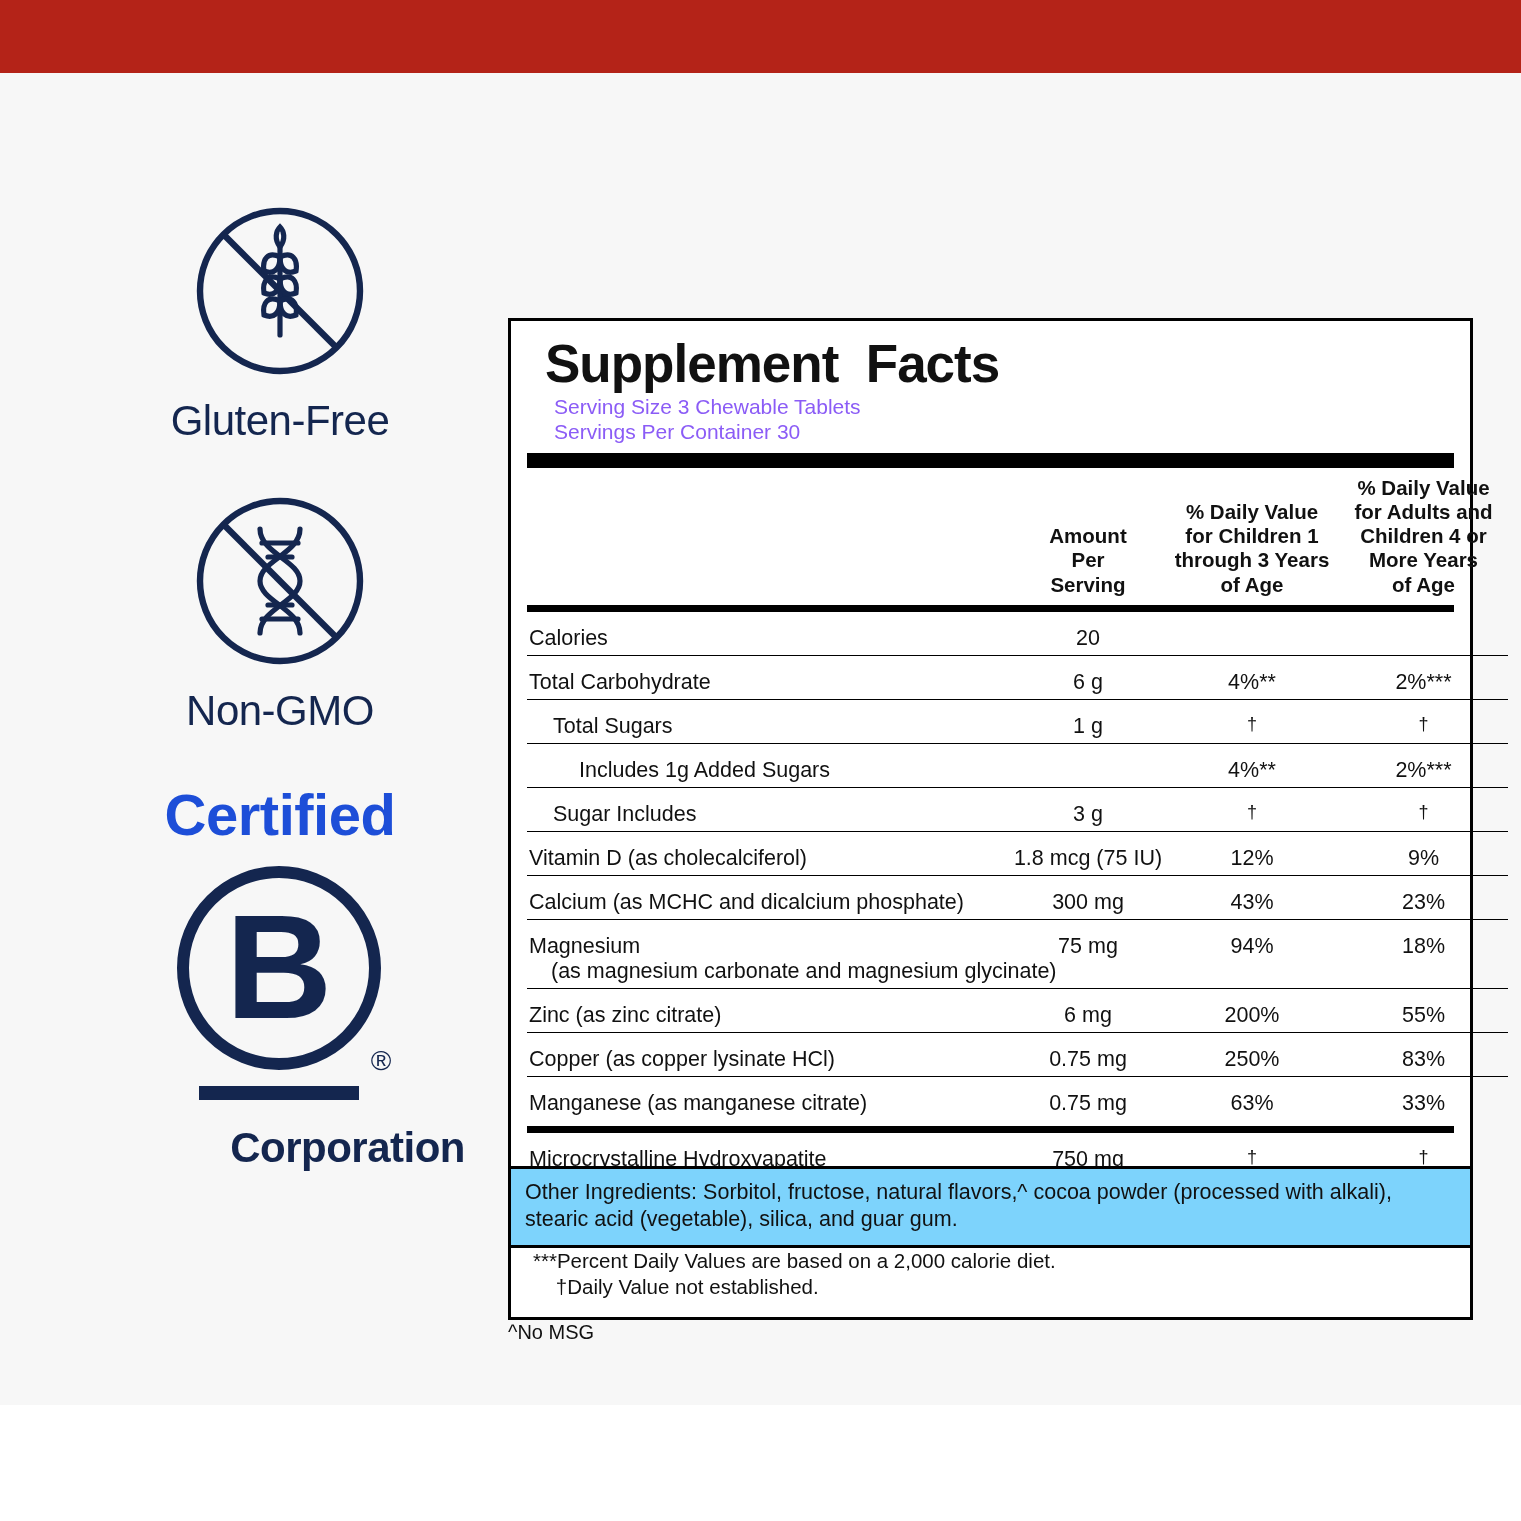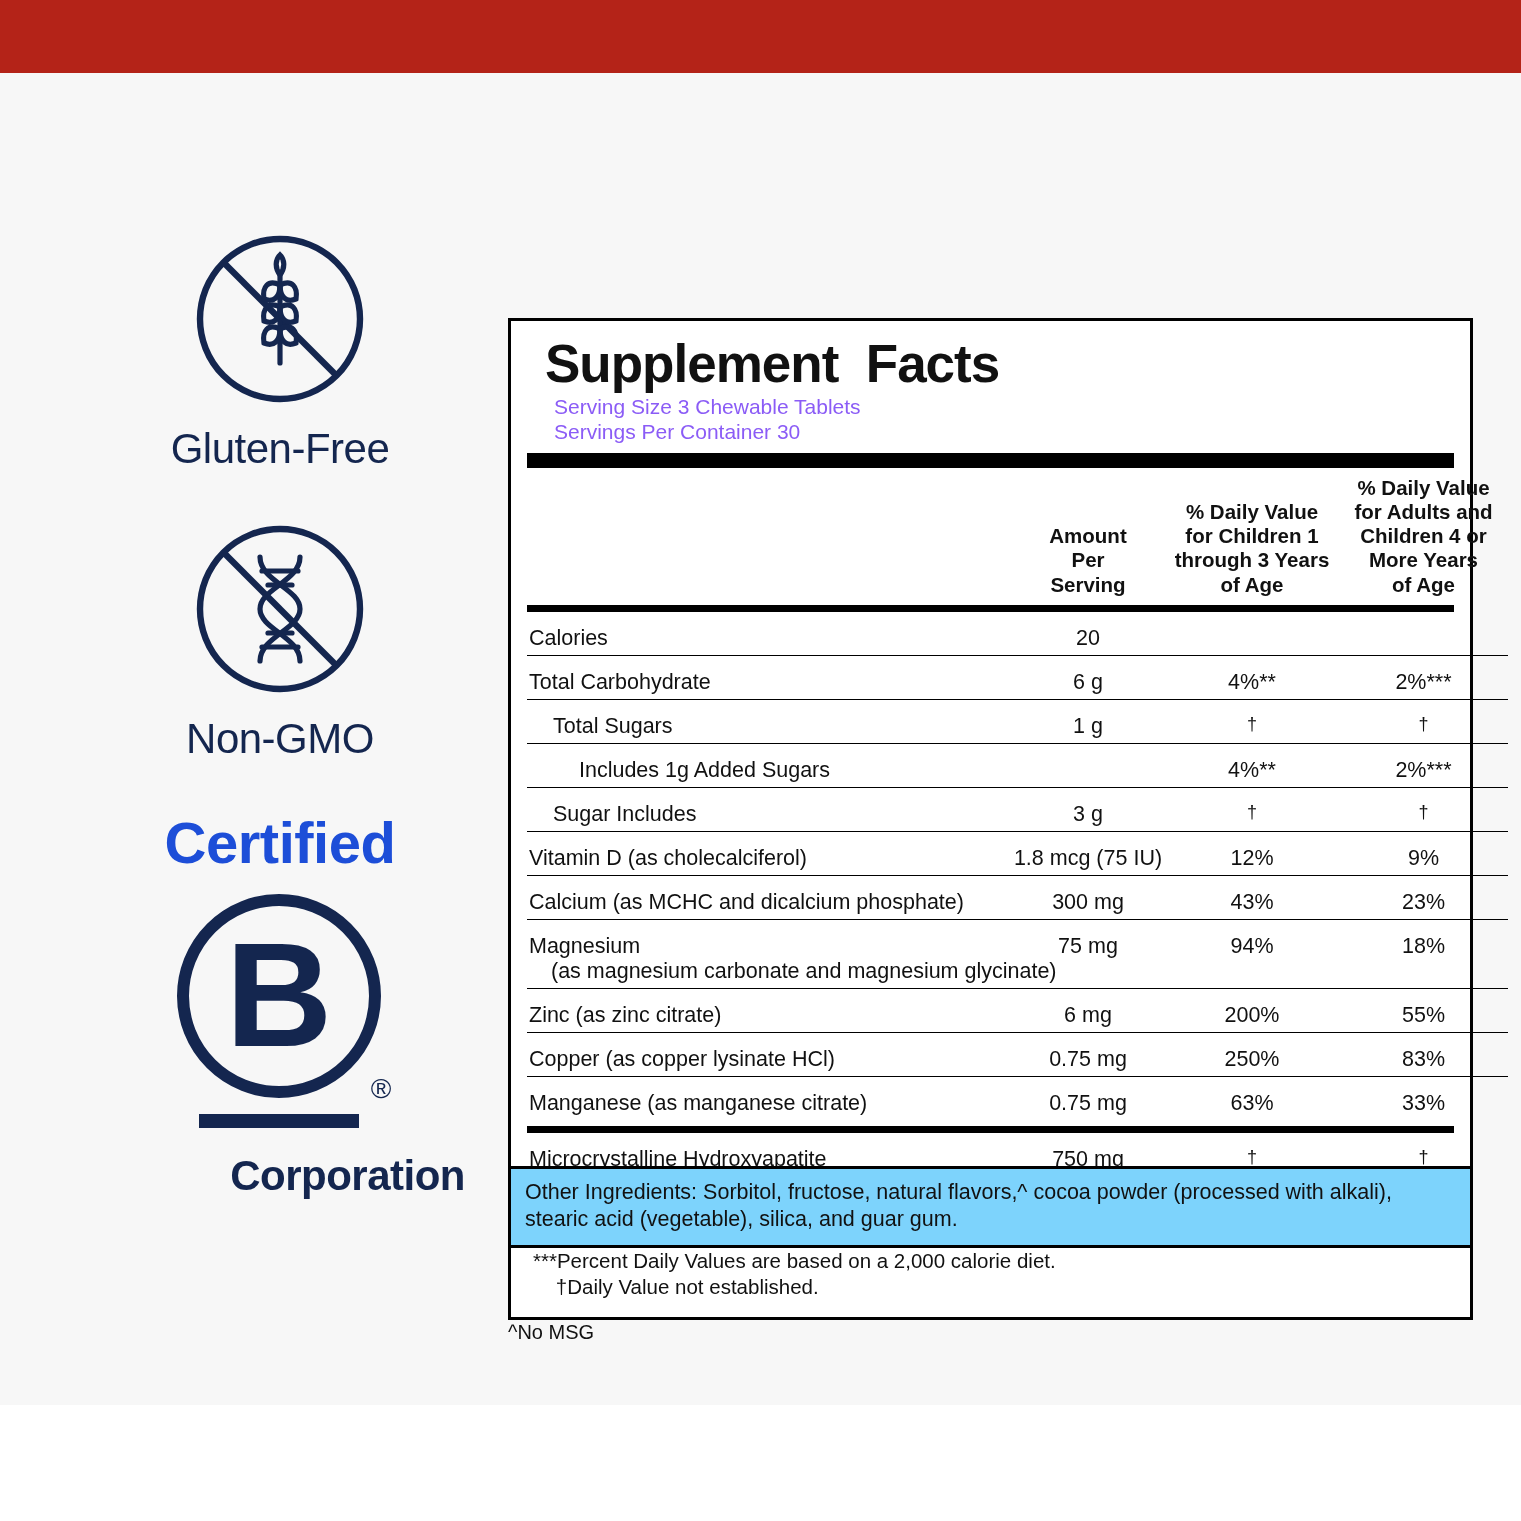--- a/index.html
+++ b/index.html
@@ -41,21 +41,21 @@
     left: 0;
     width: 1521px;
     height: 116px;
     background: #ffffff;
   }
 
   
   .badges {
     position: absolute;
     left: 95px;
-    top: 146px;
+    top: 118px;
     width: 370px;
     color: #14264f;
   }
   .badge {
     text-align: center;
     margin-bottom: 36px;
   }
   .badge-label {
     font-size: 42px;
     color: #14264f;

